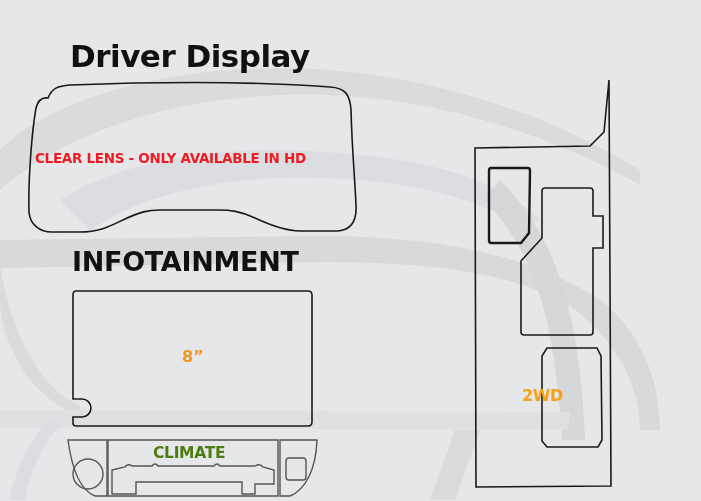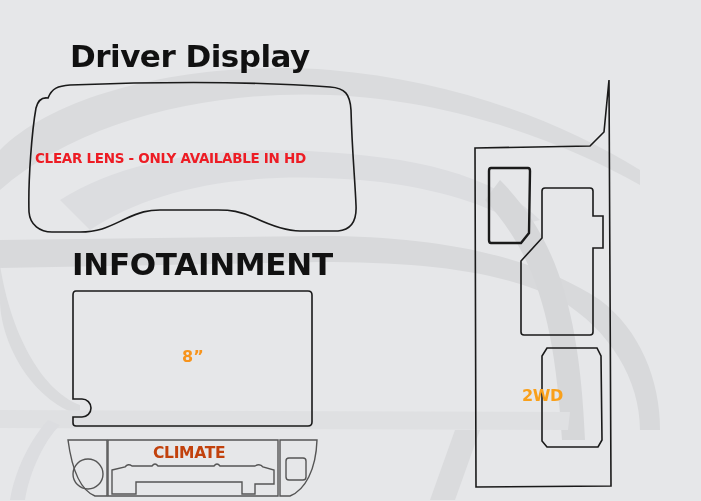--- a/index.html
+++ b/index.html
@@ -10,21 +10,21 @@
       position: relative;
     }
     .stage { position: absolute; left: 0; top: 0; width: 701px; height: 501px; padding-left: 12px; }
     .bg-svg { position: absolute; left: 0; top: 0; }
     .heading {
       position: absolute; color: #111; font-weight: bold; white-space: nowrap;
       font-family: "DejaVu Sans", sans-serif; letter-spacing: -0.5px;
     }
     .h-driver { left: 70px; top: 38px; font-size: 31px; }
     .h-console { left: 394px; top: 43px; font-size: 27px; letter-spacing: 0.3px; }
-    .h-info { left: 72px; top: 246px; font-size: 31px; letter-spacing: -0.3px; }
+    .h-info { left: 72px; top: 246px; font-size: 27px; letter-spacing: -0.3px; }
     .label {
       position: absolute; font-weight: bold; white-space: nowrap;
       font-family: "DejaVu Sans", sans-serif;
     }
     .l-clear { left: 35px; top: 150px; font-size: 13.5px; letter-spacing: -0.3px; }
     .l-size { left: 182px; top: 347px; font-size: 16px; }
     .l-climate { left: 153px; top: 444px; font-size: 15.5px; letter-spacing: -0.3px; }
     .l-drive { left: 486px; top: 386px; font-size: 16px; letter-spacing: -0.4px; margin-left: 36px; }
   </style>
 </head>
@@ -69,16 +69,16 @@
       <path d="M545 188 L 590 188 Q 593 188 593 191 L 593 216 L 603 216 L 603 248 L 593 248 L 593 332 Q 593 335 590 335 L 524 335 Q 521 335 521 332 L 521 261 L 542 238 L 542 191 Q 542 188 545 188 Z"></path>
       <path d="M547 348 L 597 348 L 601 356 L 602 440 L 598 447 L 547 447 L 542 441 L 542 356 Z"></path>
     </g>
   </svg>
 
   <div class="heading h-driver">Driver Display</div>
   <div class="heading h-info">INFOTAINMENT</div>
 
   <div class="label l-clear" style="color:#ed1c24">CLEAR LENS - ONLY AVAILABLE IN HD</div>
   <div class="label l-size" style="color:#f7941d">8”</div>
-  <div class="label l-climate" style="color:#c2410c">CLIMATE</div>
+  <div class="label l-climate" style="color:#4d7c0f">CLIMATE</div>
   <div class="label l-drive" style="color:#f9a01b">2WD</div>
 
 </div>
 
 </body></html>

